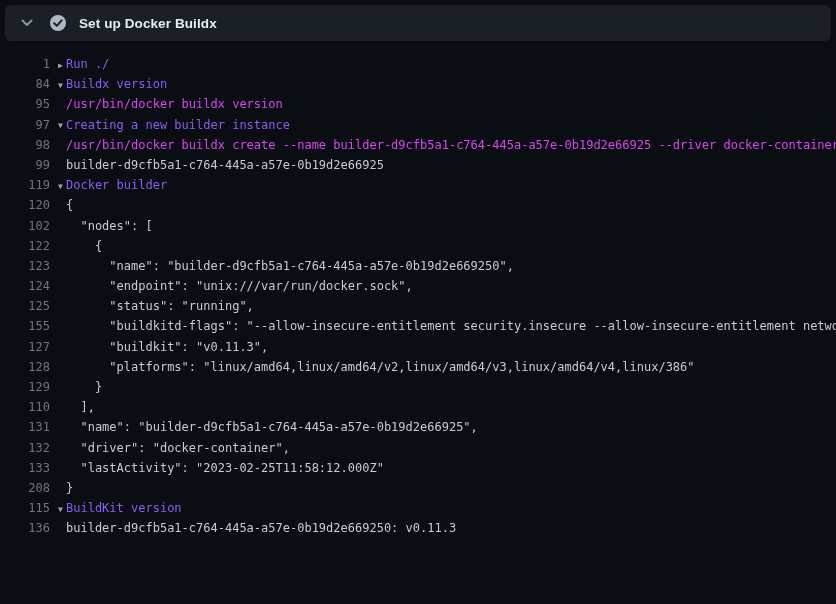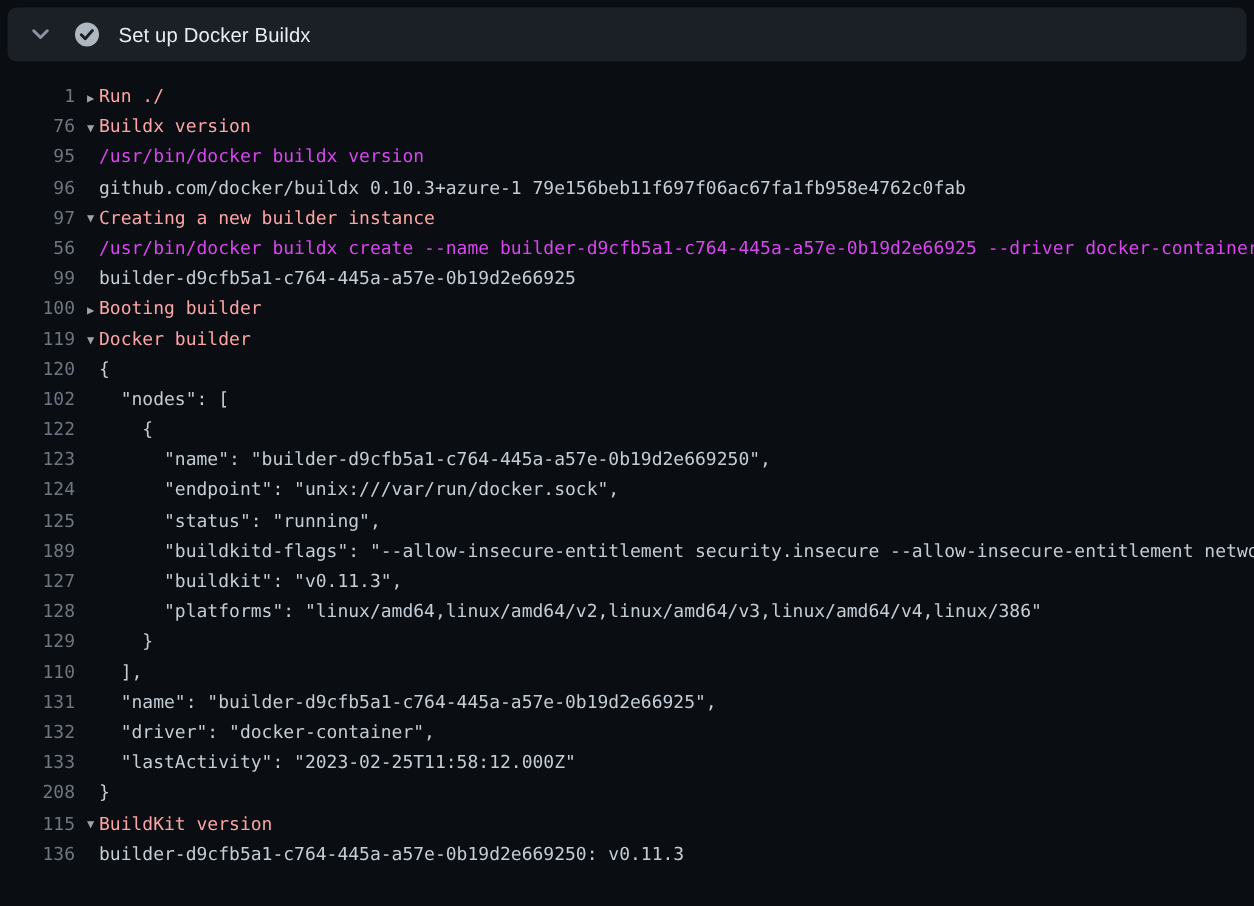--- a/index.html
+++ b/index.html
@@ -16,21 +16,21 @@
     background:#1b2027;
     border-radius:6px;
     display:flex;align-items:center;
     padding:0 10px;
     box-sizing:border-box;
     cursor:pointer;
   }
   .chev{width:16px;height:16px;display:flex;align-items:center;justify-content:center;margin-left:4px;}
   .check{width:18px;height:18px;margin-left:14px;display:flex;align-items:center;justify-content:center;}
   .step-title{
-    color:#e6edf3;font-size:13.5px;font-weight:400;margin-left:12px;letter-spacing:.1px;
+    color:#e6edf3;font-size:13.5px;font-weight:700;margin-left:12px;letter-spacing:.1px;
   }
   
   .log{
     padding-top:13px;
     font-family:"DejaVu Sans Mono","Liberation Mono",monospace;
     font-size:12px;
   }
   .row{
     height:20.2px;line-height:20.2px;
     white-space:pre;
@@ -38,21 +38,21 @@
   .row .num{
     display:inline-block;width:50px;text-align:right;
     color:#6e7681;cursor:pointer;
   }
   .row .arrow{
     display:inline-block;width:8px;margin-left:8px;
     font-size:8px;color:#9ba3ad;text-align:left;
     vertical-align:0.5px;
   }
   .row .txt{color:#c4cdd5;}
-  .row.group .txt{color:#fca5a5;cursor:pointer;}
+  .row.group .txt{color:#8b5cf6;cursor:pointer;}
   .row.command .txt{color:#d946ef;}
 </style>
 </head>
 <body>
 
 <div class="step-header">
   <span class="chev">
     <svg width="12" height="8" viewBox="0 0 12 8">
       <path d="M1.5 1.5 L6 6 L10.5 1.5" fill="none" stroke="#8b949e" stroke-width="2" stroke-linecap="round" stroke-linejoin="round"></path>
     </svg>
@@ -62,35 +62,33 @@
       <circle cx="9" cy="9" r="8" fill="#afb8c1"></circle>
       <path d="M5.2 9.2 L7.8 11.8 L12.6 6.4" fill="none" stroke="#1b2027" stroke-width="2" stroke-linecap="round" stroke-linejoin="round"></path>
     </svg>
   </span>
   <span class="step-title">Set up Docker Buildx</span>
 </div>
 
 <div class="log">
   <div id="log-lines">
       <div class="row group"><span class="num">1</span><span class="arrow">▶</span><span class="txt">Run ./</span></div>
-      <div class="row group"><span class="num">76</span><span class="arrow">▼</span><span class="txt">Buildx version</span></div>
+      <div class="row group"><span class="num">84</span><span class="arrow">▼</span><span class="txt">Buildx version</span></div>
       <div class="row command"><span class="num">95</span><span class="arrow"></span><span class="txt">/usr/bin/docker buildx version</span></div>
-      <div class="row output"><span class="num">96</span><span class="arrow"></span><span class="txt">github.com/docker/buildx 0.10.3+azure-1 79e156beb11f697f06ac67fa1fb958e4762c0fab</span></div>
       <div class="row group"><span class="num">97</span><span class="arrow">▼</span><span class="txt">Creating a new builder instance</span></div>
-      <div class="row command"><span class="num">56</span><span class="arrow"></span><span class="txt">/usr/bin/docker buildx create --name builder-d9cfb5a1-c764-445a-a57e-0b19d2e66925 --driver docker-container</span></div>
+      <div class="row command"><span class="num">98</span><span class="arrow"></span><span class="txt">/usr/bin/docker buildx create --name builder-d9cfb5a1-c764-445a-a57e-0b19d2e66925 --driver docker-container</span></div>
       <div class="row output"><span class="num">99</span><span class="arrow"></span><span class="txt">builder-d9cfb5a1-c764-445a-a57e-0b19d2e66925</span></div>
-      <div class="row group"><span class="num">100</span><span class="arrow">▶</span><span class="txt">Booting builder</span></div>
       <div class="row group"><span class="num">119</span><span class="arrow">▼</span><span class="txt">Docker builder</span></div>
       <div class="row output"><span class="num">120</span><span class="arrow"></span><span class="txt">{</span></div>
       <div class="row output"><span class="num">102</span><span class="arrow"></span><span class="txt">  "nodes": [</span></div>
       <div class="row output"><span class="num">122</span><span class="arrow"></span><span class="txt">    {</span></div>
       <div class="row output"><span class="num">123</span><span class="arrow"></span><span class="txt">      "name": "builder-d9cfb5a1-c764-445a-a57e-0b19d2e669250",</span></div>
       <div class="row output"><span class="num">124</span><span class="arrow"></span><span class="txt">      "endpoint": "unix:///var/run/docker.sock",</span></div>
       <div class="row output"><span class="num">125</span><span class="arrow"></span><span class="txt">      "status": "running",</span></div>
-      <div class="row output"><span class="num">189</span><span class="arrow"></span><span class="txt">      "buildkitd-flags": "--allow-insecure-entitlement security.insecure --allow-insecure-entitlement network.host",</span></div>
+      <div class="row output"><span class="num">155</span><span class="arrow"></span><span class="txt">      "buildkitd-flags": "--allow-insecure-entitlement security.insecure --allow-insecure-entitlement network.host",</span></div>
       <div class="row output"><span class="num">127</span><span class="arrow"></span><span class="txt">      "buildkit": "v0.11.3",</span></div>
       <div class="row output"><span class="num">128</span><span class="arrow"></span><span class="txt">      "platforms": "linux/amd64,linux/amd64/v2,linux/amd64/v3,linux/amd64/v4,linux/386"</span></div>
       <div class="row output"><span class="num">129</span><span class="arrow"></span><span class="txt">    }</span></div>
       <div class="row output"><span class="num">110</span><span class="arrow"></span><span class="txt">  ],</span></div>
       <div class="row output"><span class="num">131</span><span class="arrow"></span><span class="txt">  "name": "builder-d9cfb5a1-c764-445a-a57e-0b19d2e66925",</span></div>
       <div class="row output"><span class="num">132</span><span class="arrow"></span><span class="txt">  "driver": "docker-container",</span></div>
       <div class="row output"><span class="num">133</span><span class="arrow"></span><span class="txt">  "lastActivity": "2023-02-25T11:58:12.000Z"</span></div>
       <div class="row output"><span class="num">208</span><span class="arrow"></span><span class="txt">}</span></div>
       <div class="row group"><span class="num">115</span><span class="arrow">▼</span><span class="txt">BuildKit version</span></div>
       <div class="row output"><span class="num">136</span><span class="arrow"></span><span class="txt">builder-d9cfb5a1-c764-445a-a57e-0b19d2e669250: v0.11.3</span></div>

